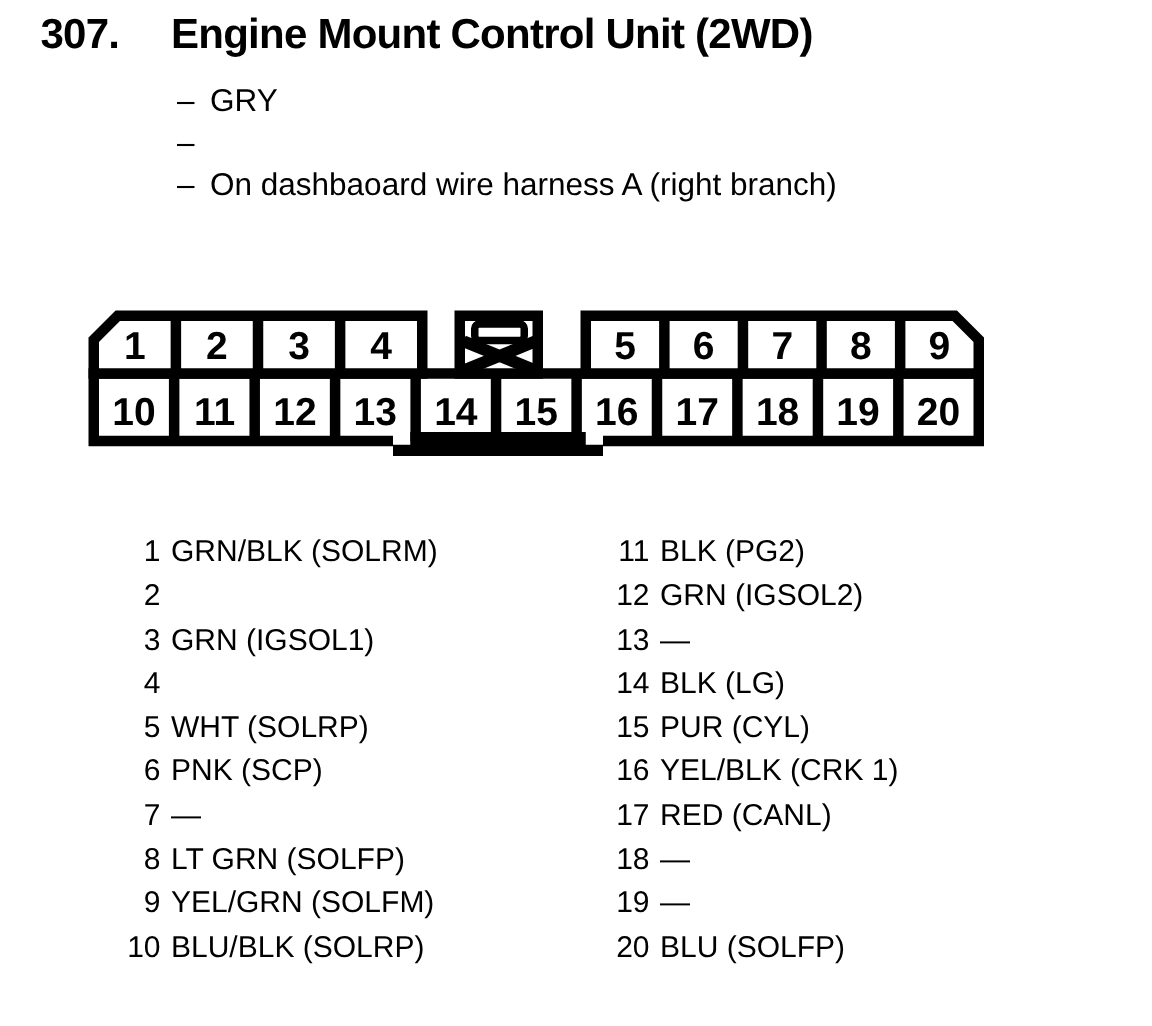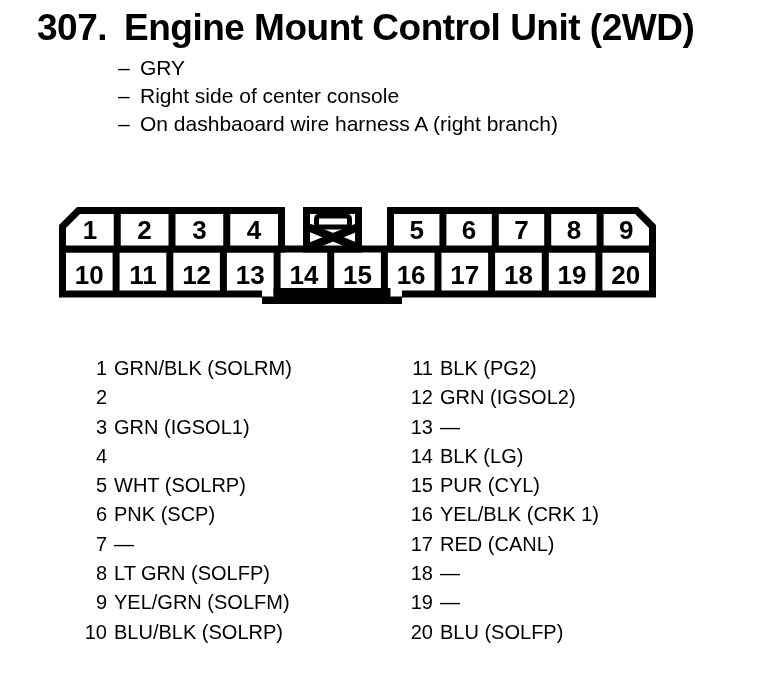--- a/index.html
+++ b/index.html
@@ -2,23 +2,23 @@
 <html><head>
 <meta charset="utf-8">
 <style>
   html,body { margin:0; padding:0; background:#ffffff; }
   .page {
     position:relative; width:768px; height:684px; overflow:hidden;
     background:#ffffff; color:#000000;
     font-family:"Liberation Sans", sans-serif;
   }
   .title-row {
-    position:absolute; left:37px; top:8px;
+    position:absolute; left:27px; top:8px;
     display:flex; align-items:baseline; white-space:nowrap;
-    font-weight:bold; font-size:37px; letter-spacing:-0.5px; line-height:1.1;
+    font-weight:bold; font-size:28px; letter-spacing:-0.5px; line-height:1.1;
   }
   .title-index { display:inline-block; width:87px; }
   .details {
     position:absolute; left:118px; top:54px;
     font-size:21px; line-height:28px;
   }
   .detail-row { display:flex; white-space:nowrap; }
   .detail-marker { display:inline-block; width:22px; }
   .connector-svg { position:absolute; left:0; top:0; }
   .connector-svg text.pin {
@@ -47,21 +47,20 @@
     <span class="title-text">Engine Mount Control Unit (2WD)</span>
   </div>
 
   <div class="details">
     <div class="detail-row">
       <span class="detail-marker">–</span>
       <span>GRY</span>
     </div>
     <div class="detail-row">
       <span class="detail-marker">–</span>
-      <span>Right side of center console</span>
     </div>
     <div class="detail-row">
       <span class="detail-marker">–</span>
       <span>On dashbaoard wire harness A (right branch)</span>
     </div>
   </div>
 
   <svg class="connector-svg" width="768" height="684" viewBox="0 0 768 684">
 
     <path d="M 62.5 249 H 652.5 V 294 H 62.5 Z" fill="#ffffff" stroke="#000000" stroke-width="7"></path>

